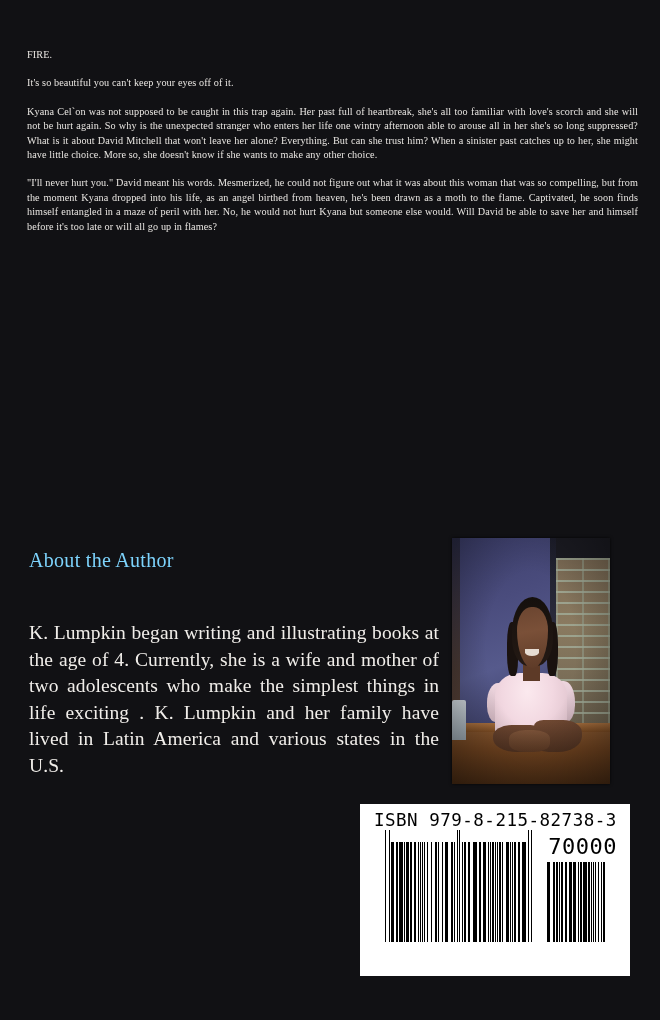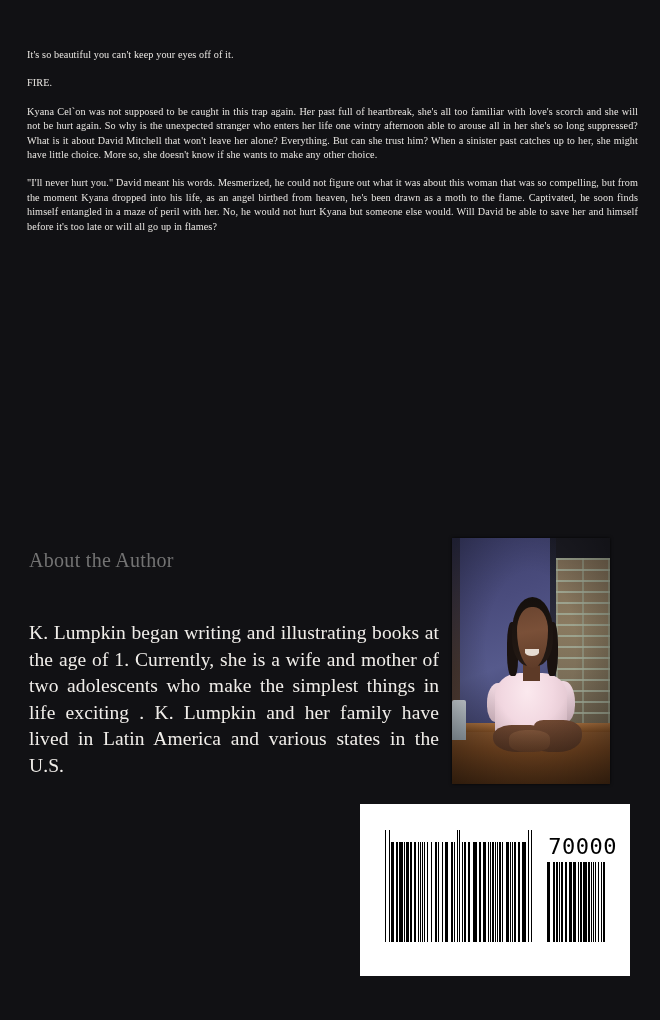--- a/index.html
+++ b/index.html
@@ -34,21 +34,21 @@
     margin: 0 0 14px 0;
     letter-spacing: 0.1px;
   }
   .blurb-p:last-child { margin-bottom: 0; }
 
   
   #about-heading {
     position: absolute;
     left: 29px;
     top: 548px;
-    color: #737373;
+    color: #7dd3fc;
     font-size: 20px;
     line-height: 24px;
     letter-spacing: 0.3px;
   }
   #bio {
     position: absolute;
     left: 29px;
     top: 620px;
     width: 410px;
     color: #f1eeea;
@@ -237,28 +237,28 @@
     letter-spacing: 0.2px;
     white-space: nowrap;
   }
 </style>
 </head>
 <body>
 
 <div id="cover">
 
   <div id="blurb">
+    <p class="blurb-p">FIRE.</p>
     <p class="blurb-p">It's so beautiful you can't keep your eyes off of it.</p>
-    <p class="blurb-p">FIRE.</p>
     <p class="blurb-p">Kyana Cel`on was not supposed to be caught in this trap again. Her past full of heartbreak, she's all too familiar with love's scorch and she will not be hurt again. So why is the unexpected stranger who enters her life one wintry afternoon able to arouse all in her she's so long suppressed? What is it about David Mitchell that won't leave her alone? Everything. But can she trust him? When a sinister past catches up to her, she might have little choice. More so, she doesn't know if she wants to make any other choice.</p>
     <p class="blurb-p">"I'll never hurt you." David meant his words. Mesmerized, he could not figure out what it was about this woman that was so compelling, but from the moment Kyana dropped into his life, as an angel birthed from heaven, he's been drawn as a moth to the flame. Captivated, he soon finds himself entangled in a maze of peril with her. No, he would not hurt Kyana but someone else would. Will David be able to save her and himself before it's too late or will all go up in flames?</p>
   </div>
 
   <div id="about-heading">About the Author</div>
-  <div id="bio" class="last-left">K. Lumpkin began writing and illustrating books at the age of 1. Currently, she is a wife and mother of two adolescents who make the simplest things in life exciting . K. Lumpkin and her family have lived in Latin America and various states in the U.S.</div>
+  <div id="bio" class="last-left">K. Lumpkin began writing and illustrating books at the age of 4. Currently, she is a wife and mother of two adolescents who make the simplest things in life exciting . K. Lumpkin and her family have lived in Latin America and various states in the U.S.</div>
 
   <div id="author-photo">
     <div class="ph-layer ph-wall-blue"></div>
     <div class="ph-layer ph-edge-left"></div>
     <div class="ph-layer ph-gap"></div>
     <div class="ph-layer ph-corner-dark"></div>
     <div class="ph-layer ph-wall-brick"></div>
     <div class="ph-layer ph-table"></div>
     <div class="ph-layer ph-table-edge"></div>
     <div class="ph-layer ph-cup"></div>
@@ -271,20 +271,21 @@
     <div class="ph-layer ph-hair"></div>
     <div class="ph-layer ph-face"></div>
     <div class="ph-layer ph-smile"></div>
     <div class="ph-layer ph-arm-l"></div>
     <div class="ph-layer ph-arm-r"></div>
     <div class="ph-layer ph-hands"></div>
     <div class="ph-layer ph-vignette"></div>
   </div>
 
   <div id="barcode-box">
+    <div id="isbn-text">ISBN  979-8-215-82738-3</div>
     <div id="price-code">70000</div>
     <div class="bars" id="bars-main">
         <span class="bar tall" style="width: 1px;"></span>
         <span style="background: transparent; height: 100%; width: 3px;"></span>
         <span class="bar tall" style="width: 1px;"></span>
         <span style="background: transparent; height: 100%; width: 1px;"></span>
         <span class="bar" style="width: 3px;"></span>
         <span style="background: transparent; height: 100%; width: 2px;"></span>
         <span class="bar" style="width: 2px;"></span>
         <span style="background: transparent; height: 100%; width: 1px;"></span>

